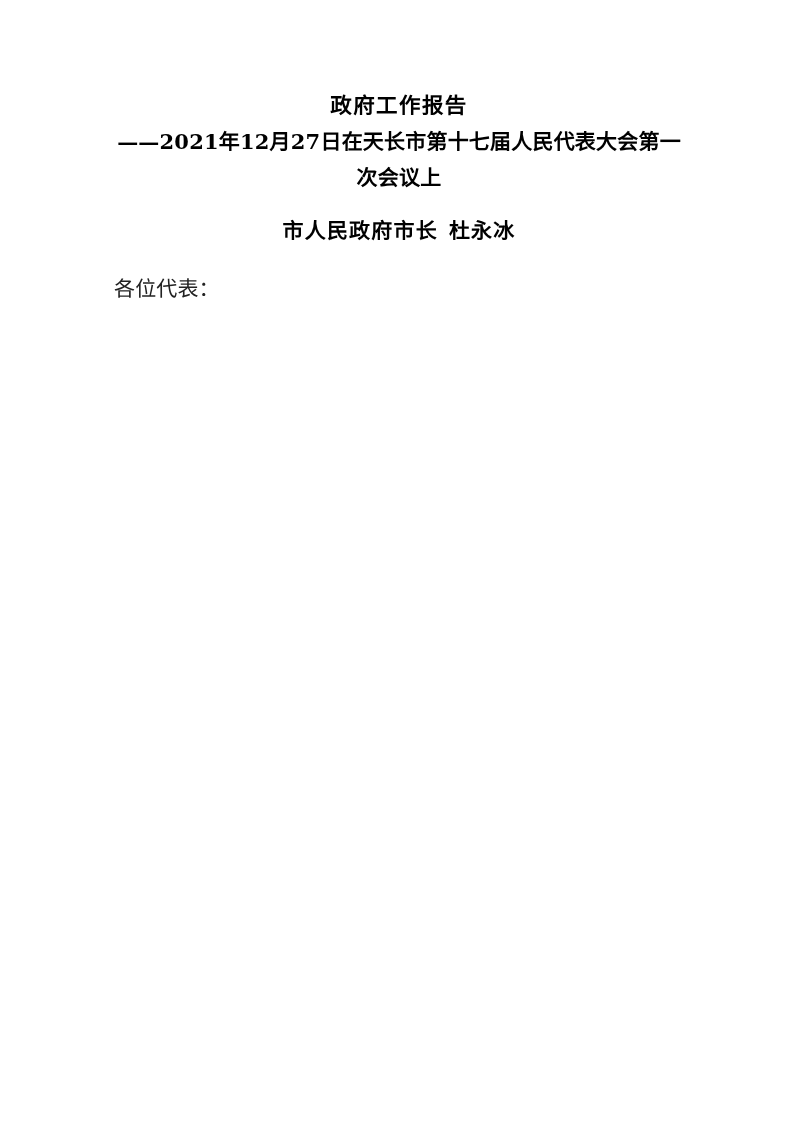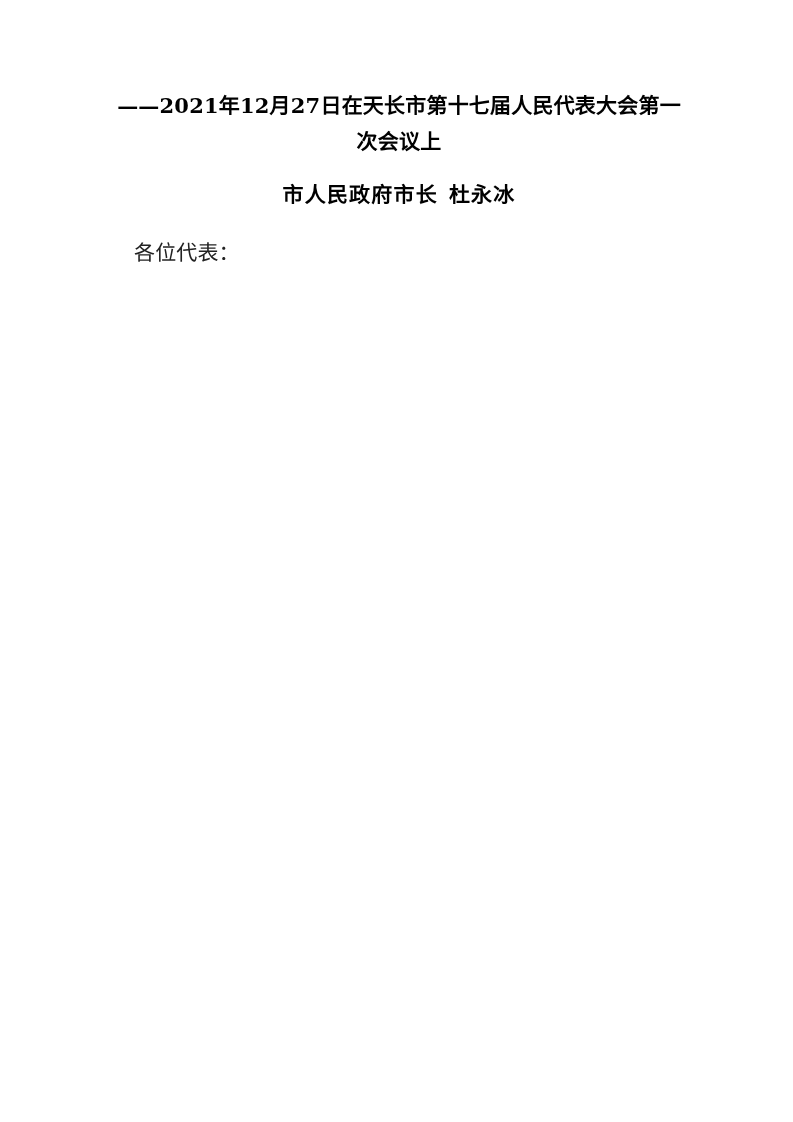--- a/index.html
+++ b/index.html
@@ -61,21 +61,20 @@
     margin: 16px;
     font-weight: bold;
     letter-spacing: 1.2px;
   }
 
   .byline-gap { display: inline-block; width: 11px; }
 
   
   .body-block {
     margin-top: 22px;
-    margin-left: 20px;
   }
 
   .para {
     font-size: 21px;
     line-height: 36.2px;
     margin: 0;
     text-align: justify;
     text-justify: inter-character;
     letter-spacing: 0.15px;
     color: #222222;
@@ -100,20 +99,21 @@
     text-justify: inter-character;
   }
 </style>
 </head>
 <body>
 
 <div class="page">
   <div class="content">
 
     <div class="title-block">
+      <p class="doc-title">政府工作报告</p>
       <p class="doc-subtitle">——2021年12月27日在天长市第十七届人民代表大会第一次会议上</p>
       <p class="doc-byline"><span>市人民政府市长</span><span class="byline-gap"></span><span>杜永冰</span></p>
     </div>
 
     <div class="body-block">
 
       <p class="para salutation">各位代表：</p>
 
 
 

